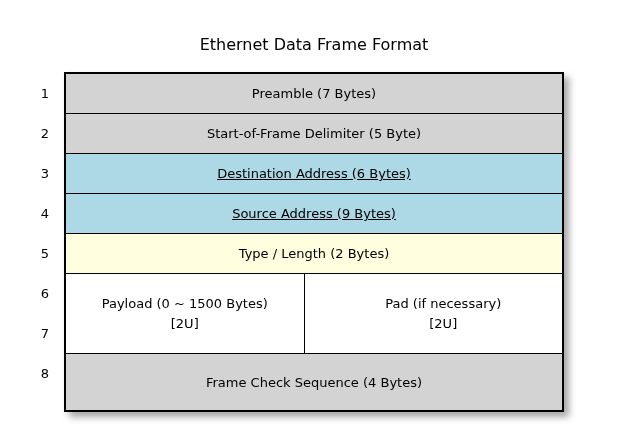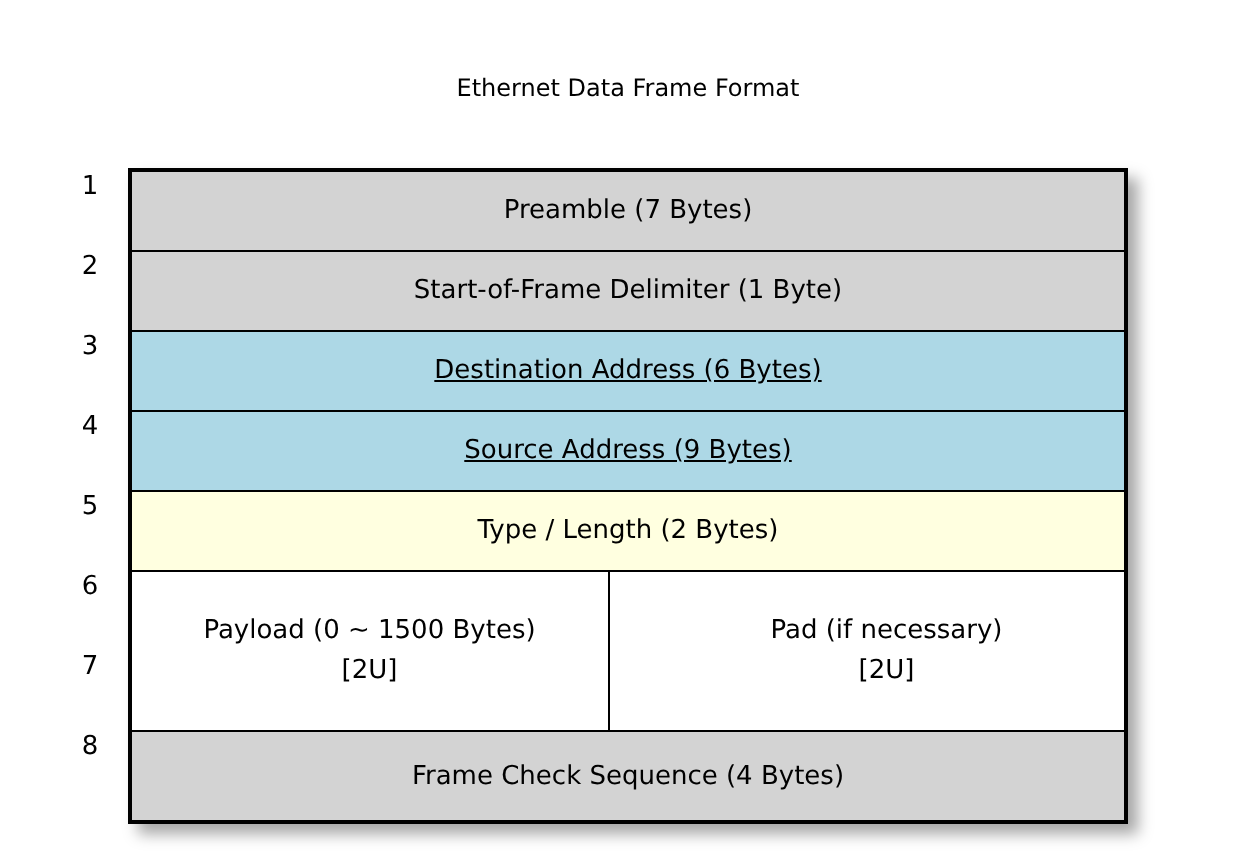--- a/index.html
+++ b/index.html
@@ -15,59 +15,59 @@
     font-family: "DejaVu Sans", "Liberation Sans", sans-serif;
     color: #000000;
     overflow: hidden;
   }
   .title {
     position: absolute;
     left: 64px;
     top: 37px;
     width: 500px;
     text-align: center;
-    font-size: 12px;
+    font-size: 16px;
     line-height: 15px;
     color: #000000;
   }
   .row-numbers {
     position: absolute;
     left: 34px;
     top: 74px;
     width: 22px;
   }
   .row-number {
     height: 40px;
     line-height: 40px;
     text-align: center;
     font-size: 13px;
   }
   .frame-table {
     position: absolute;
     left: 64px;
-    top: 84px;
+    top: 72px;
     width: 496px;
     border: 2px solid #000000;
     background: #ffffff;
     box-shadow: 5px 5px 7px rgba(0, 0, 0, 0.35);
   }
   .frow {
     height: 39px;
     border-bottom: 1px solid #000000;
     display: flex;
     align-items: center;
     justify-content: center;
     font-size: 13px;
   }
   .frow.payload-row {
     height: 79px;
     gap: 20px;
   }
   .frow.last-row {
-    height: 44px;
+    height: 56px;
     border-bottom: none;
   }
   .bg-gray   { background: #d3d3d3; }
   .bg-blue   { background: #add8e6; text-decoration: underline; }
   .bg-yellow { background: #ffffe0; text-align: right; }
   .bg-white  { background: #ffffff; }
   .payload-row { padding: 0; }
   .pcell {
     flex: 1 1 50%;
     height: 100%;
@@ -100,21 +100,21 @@
     <div class="row-number">6</div>
     <div class="row-number">7</div>
     <div class="row-number">8</div>
   </div>
 
   <div class="frame-table">
     <div class="frow bg-gray">
       <span>Preamble (7 Bytes)</span>
     </div>
     <div class="frow bg-gray">
-      <span>Start-of-Frame Delimiter (1 Byte)</span>
+      <span>Start-of-Frame Delimiter (5 Byte)</span>
     </div>
     <div class="frow bg-blue">
       <span>Destination Address (6 Bytes)</span>
     </div>
     <div class="frow bg-blue">
       <span>Source Address (9 Bytes)</span>
     </div>
     <div class="frow bg-yellow">
       <span>Type / Length (2 Bytes)</span>
     </div>

